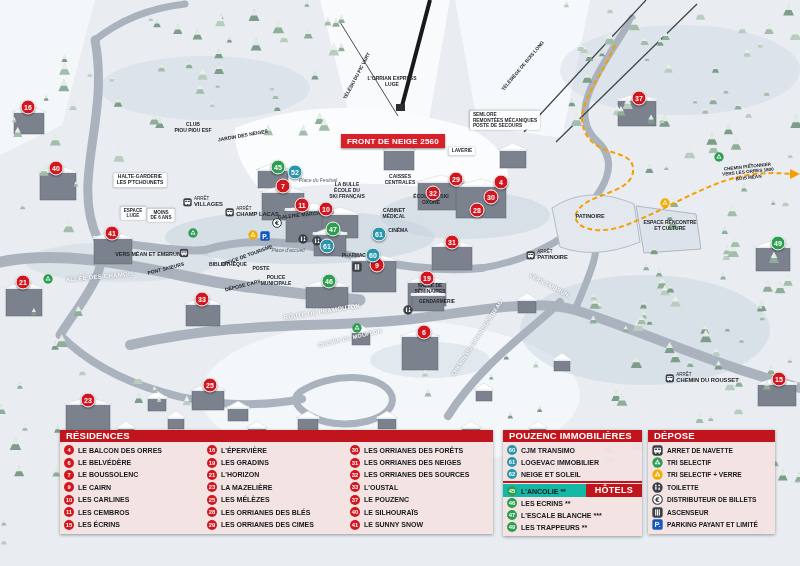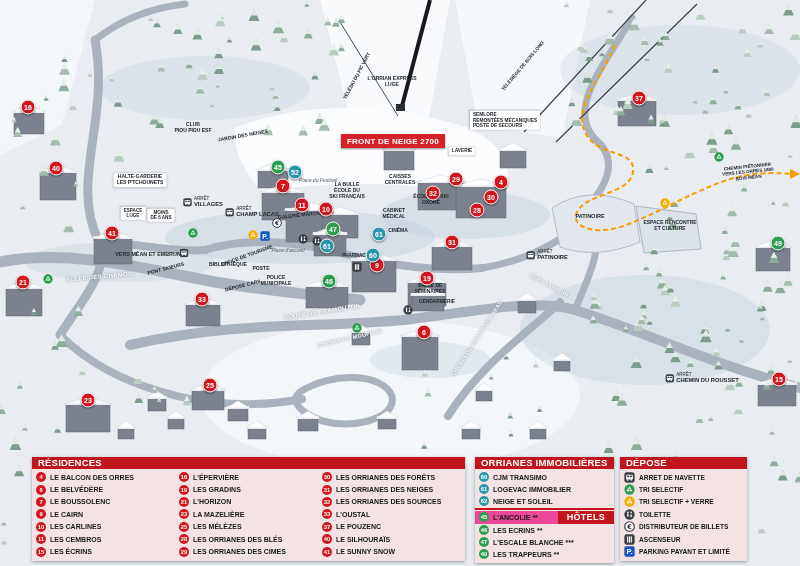--- a/index.html
+++ b/index.html
@@ -20,38 +20,38 @@
   .road{color:#fff;font-weight:bold;letter-spacing:.3px;text-shadow:0 0 2px rgba(90,100,110,.9);}
   .place{color:#596068;font-style:italic;}
   .busstop{position:absolute;transform:translate(-50%,-50%);display:flex;align-items:center;gap:2px;}
   .bustext{line-height:1;text-align:left;}
   .arret{font-size:4.5px;color:#23272c;}
   .busname{font-size:5.8px;font-weight:bold;color:#23272c;}
   .micon{position:absolute;transform:translate(-50%,-50%);}
   .banner{position:absolute;left:341px;top:134px;background:#d6212b;color:#fff;
           font-size:8px;font-weight:bold;padding:2.5px 6px;letter-spacing:.2px;
           box-shadow:0 1px 2px rgba(0,0,0,.45);}
-  .panel{position:absolute;top:457px;box-shadow:0 1px 3px rgba(60,70,80,.5);}
+  .panel{position:absolute;top:430px;box-shadow:0 1px 3px rgba(60,70,80,.5);margin-left:28px;}
   #panel-residences{left:32px;width:433px;}
   #panel-agences{left:475px;width:139px;}
   #panel-legende{left:620px;width:127px;}
   .phead{background:#c1151d;color:#fff;font-weight:bold;font-size:9.5px;height:12px;
          line-height:12px;padding:0 6px;letter-spacing:.2px;}
   .pbody{background:rgba(243,226,226,.97);padding:2px 4px 3px;}
   .cols3{display:flex;gap:4px;}
   .col{flex:1;}
   .lrow{display:flex;align-items:center;gap:4px;height:12.4px;}
   #panel-agences .lrow{height:12px;}
   .lcirc{width:10px;height:10px;border-radius:50%;color:#fff;font-size:5.8px;font-weight:bold;
          display:flex;align-items:center;justify-content:center;flex:0 0 10px;}
   .lname{font-size:7px;font-weight:bold;color:#16181b;white-space:nowrap;}
   #panel-legende .lname{font-size:6.6px;}
   .redline{height:2px;background:#c1151d;margin:1px -4px;}
-  .hotelhead{display:flex;align-items:flex-start;height:13px;margin:0 -4px;padding:0 4px;
-             position:relative;background:#ec4899;}
+  .hotelhead{display:flex;align-items:flex-end;height:13px;margin:0 -4px;padding:0 4px;
+             position:relative;background:#14b8a6;}
   .hotelsbox{position:absolute;right:0;top:0;height:13px;line-height:13px;background:#c1151d;
              color:#fff;font-weight:bold;font-size:9px;padding:0 9px;letter-spacing:.3px;}
 </style>
 </head>
 <body>
 
 <div id="app">
 
   <svg id="terrain" viewBox="0 0 800 566">
     <rect width="800" height="566" fill="#e9edf1"></rect>
@@ -831,21 +831,21 @@
       <div class="marker" style="left: 295px; top: 172px; background: rgb(42, 150, 171); pointer-events: auto;">52</div>
       <div class="marker" style="left: 379px; top: 234px; background: rgb(42, 150, 171); pointer-events: auto;">61</div>
       <div class="marker" style="left: 327px; top: 246px; background: rgb(42, 150, 171); pointer-events: auto;">61</div>
       <div class="marker" style="left: 373px; top: 255px; background: rgb(42, 150, 171); pointer-events: auto;">60</div>
       <div class="marker" style="left: 278px; top: 167px; background: rgb(45, 158, 80); pointer-events: auto;">45</div>
       <div class="marker" style="left: 333px; top: 229px; background: rgb(45, 158, 80); pointer-events: auto;">47</div>
       <div class="marker" style="left: 329px; top: 281px; background: rgb(45, 158, 80); pointer-events: auto;">46</div>
       <div class="marker" style="left: 778px; top: 243px; background: rgb(45, 158, 80); pointer-events: auto;">49</div>
     </div>
 
-  <div class="banner">FRONT DE NEIGE 2700</div>
+  <div class="banner">FRONT DE NEIGE 2560</div>
 
   <div class="panel" id="panel-residences">
     <div class="phead">RÉSIDENCES</div>
     <div class="pbody cols3" id="res-cols">
         <div class="col">
           <div class="lrow">
             <span class="lcirc" style="background: rgb(208, 22, 31);">4</span>
             <span class="lname">LE BALCON DES ORRES</span>
           </div>
           <div class="lrow">
@@ -930,21 +930,21 @@
           </div>
           <div class="lrow">
             <span class="lcirc" style="background: rgb(208, 22, 31);">41</span>
             <span class="lname">LE SUNNY SNOW</span>
           </div>
         </div>
       </div>
   </div>
 
   <div class="panel" id="panel-agences">
-    <div class="phead">ORRIANES IMMOBILIÈRES</div>
+    <div class="phead">POUZENC IMMOBILIÈRES</div>
     <div class="pbody" id="ag-body">
         <div class="lrow">
           <span class="lcirc" style="background: rgb(42, 150, 171);">60</span>
           <span class="lname">CJM TRANSIMO</span>
         </div>
         <div class="lrow">
           <span class="lcirc" style="background: rgb(42, 150, 171);">61</span>
           <span class="lname">LOGEVAC IMMOBILIER</span>
         </div>
         <div class="lrow">

